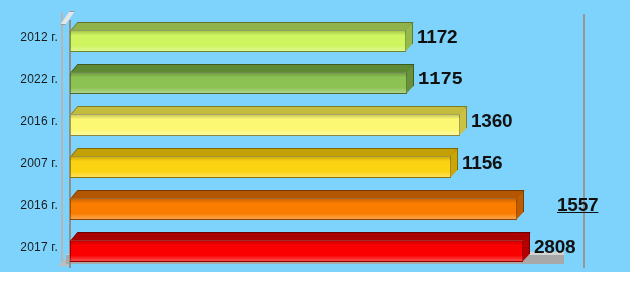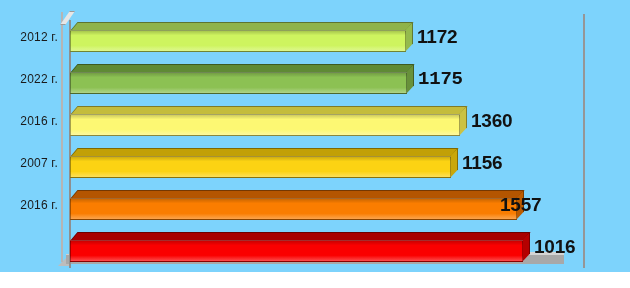--- a/index.html
+++ b/index.html
@@ -134,24 +134,25 @@
         </div>
         <div class="value-label" style="left: 462px;">1156</div>
       </div>
       <div class="row" style="top: 184px;">
         <div class="row-label">2016 г.</div>
         <div class="bar-wrap" style="width: 447px;">
           <div class="bar-top" style="background: rgb(180, 85, 0);"></div>
           <div class="bar-side" style="left: 446px; background: rgb(189, 92, 0);"></div>
           <div class="bar-face" style="background: linear-gradient(rgba(0, 0, 0, 0.18) 0%, rgb(250, 125, 0) 22%, rgb(250, 125, 0) 72%, rgba(255, 255, 255, 0.3) 100%), rgb(250, 125, 0);"></div>
         </div>
-        <div class="value-label" style="left: 500px;">1557</div>
+        <div class="value-label" style="left: 557px; text-decoration: underline;">1557</div>
       </div>
       <div class="row" style="top: 226px;">
+        <div class="row-label">2017 г.</div>
         <div class="bar-wrap" style="width: 453px;">
           <div class="bar-top" style="background: rgb(168, 0, 0);"></div>
           <div class="bar-side" style="left: 452px; background: rgb(180, 0, 0);"></div>
           <div class="bar-face" style="background: linear-gradient(rgba(0, 0, 0, 0.18) 0%, rgb(250, 0, 0) 22%, rgb(250, 0, 0) 72%, rgba(255, 255, 255, 0.3) 100%), rgb(250, 0, 0);"></div>
         </div>
-        <div class="value-label" style="left: 534px;">1016</div>
+        <div class="value-label" style="left: 534px;">2808</div>
       </div>
     </div>
 </div>
 
 </body></html>

